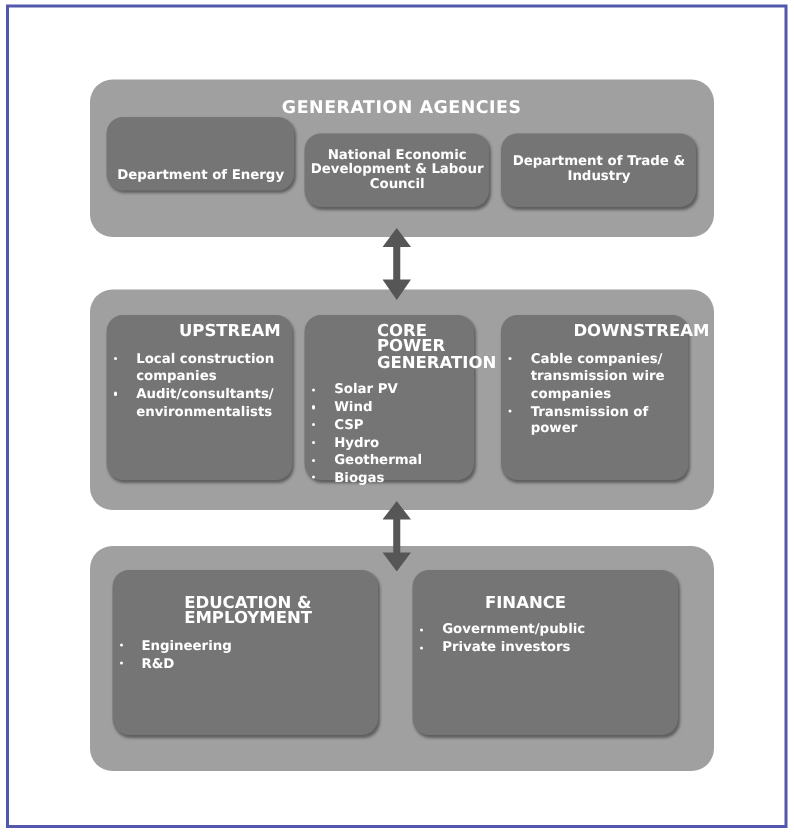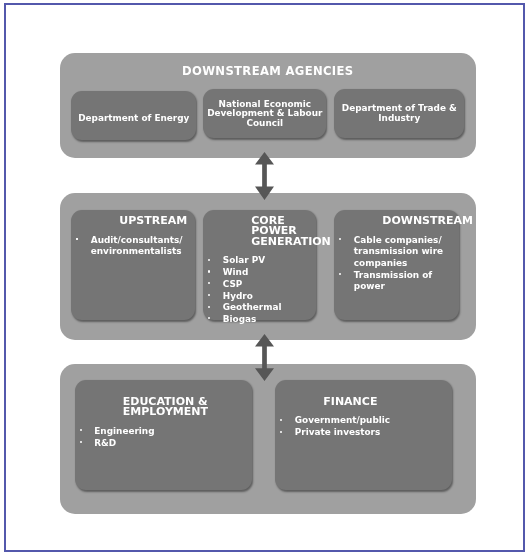--- a/index.html
+++ b/index.html
@@ -32,61 +32,61 @@
         font-size:8.9px;line-height:11.7px;}
   ul.bul li .dot{position:absolute;left:5px;top:0;width:2.2px;height:2.2px;
         background:#fff;border-radius:50%;margin-top:3.4px;}
 
   
   .arrow{position:absolute;z-index:5;}
 
   
   #g1 {left:53.9px;  top:48.7px;  width:416px; height:105px;}
   #g1t{top:10.5px;}
-  #c11{left:11.5px;  top:38px;  width:125px; height:49px;  padding-top:23px;}
+  #c11{left:11.5px;  top:25px;  width:125px; height:49px;  padding-top:35px;}
   #c12{left:143.5px; top:35.5px;  width:123px; height:49px;  padding-top:11px;}
   #c13{left:274.5px; top:35.5px;  width:130px; height:49px;  padding-top:15.5px;}
   #a1 {left:249.4px; top:147.1px;}
   #g2 {left:53.9px;  top:188.2px; width:416px; height:147px;}
   #c21{left:11.5px;  top:17.5px;  width:124px; height:110px; padding-top:5.3px;}
   #c22{left:143.5px; top:17.5px;  width:113px; height:110px; padding-top:5.3px;}
   #c23{left:274.5px; top:17.5px;  width:125px; height:110px; padding-top:5.3px;}
   #a2 {left:249.4px; top:329.1px;}
   #g3 {left:53.9px;  top:359.7px; width:416px; height:149.5px;}
   #c31{left:15px;   top:16px;    width:177px; height:110px; padding-top:16.2px;}
   #c32{left:215.5px; top:16px;    width:177px; height:110px; padding-top:16.2px;}
 </style>
 </head>
 <body>
 
 <div id="frame">
 
   <div class="group" id="g1">
-    <div class="group-title" id="g1t">DOWNSTREAM AGENCIES</div>
+    <div class="group-title" id="g1t">GENERATION AGENCIES</div>
 
     <div class="card" id="c11">
       <div class="card-title">Department of Energy</div>
     </div>
     <div class="card" id="c12">
       <div class="card-title">National Economic Development &amp; Labour Council</div>
     </div>
     <div class="card" id="c13">
       <div class="card-title">Department of Trade &amp; Industry</div>
     </div>
   </div>
 
   <svg class="arrow" id="a1" width="19" height="48" viewBox="0 0 19 48">
     <path d="M9.5 0 L19 12.6 L11.85 12.6 L11.85 34.4 L19 34.4 L9.5 48 L0 34.4 L7.15 34.4 L7.15 12.6 L0 12.6 Z" fill="#565656"></path>
   </svg>
 
   <div class="group" id="g2">
     <div class="card" id="c21">
       <div class="card-head">UPSTREAM</div>
       <ul class="bul" id="l21">
-          <li><span class="dot"></span></li>
+          <li><span class="dot"></span><span>Local construction companies</span></li>
           <li><span class="dot"></span><span>Audit/​consultants/​environmentalists</span></li>
         </ul>
     </div>
     <div class="card" id="c22">
       <div class="card-head">CORE POWER GENERATION</div>
       <ul class="bul" id="l22">
           <li><span class="dot"></span><span>Solar PV</span></li>
           <li><span class="dot"></span><span>Wind</span></li>
           <li><span class="dot"></span><span>CSP</span></li>
           <li><span class="dot"></span><span>Hydro</span></li>

